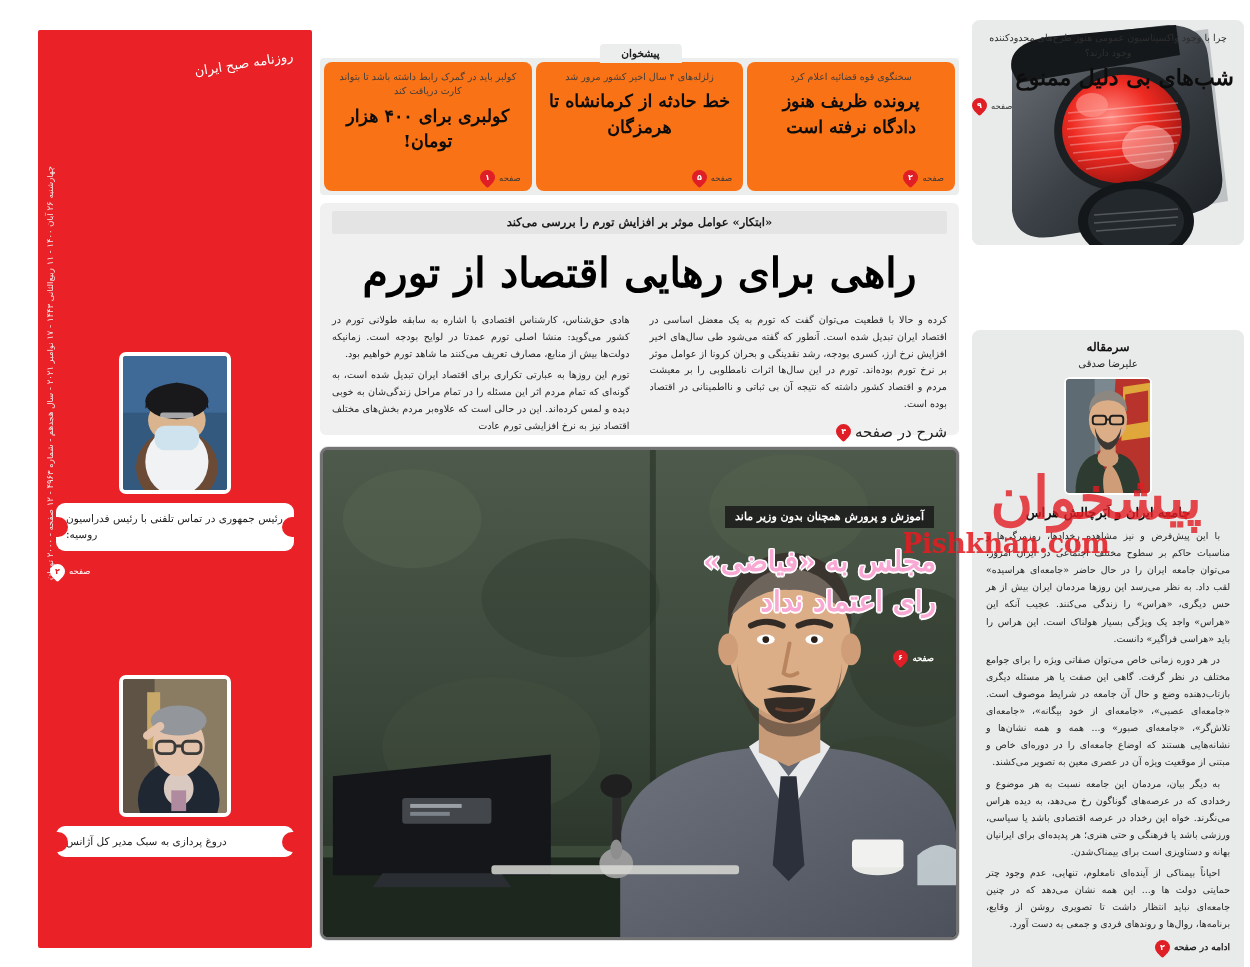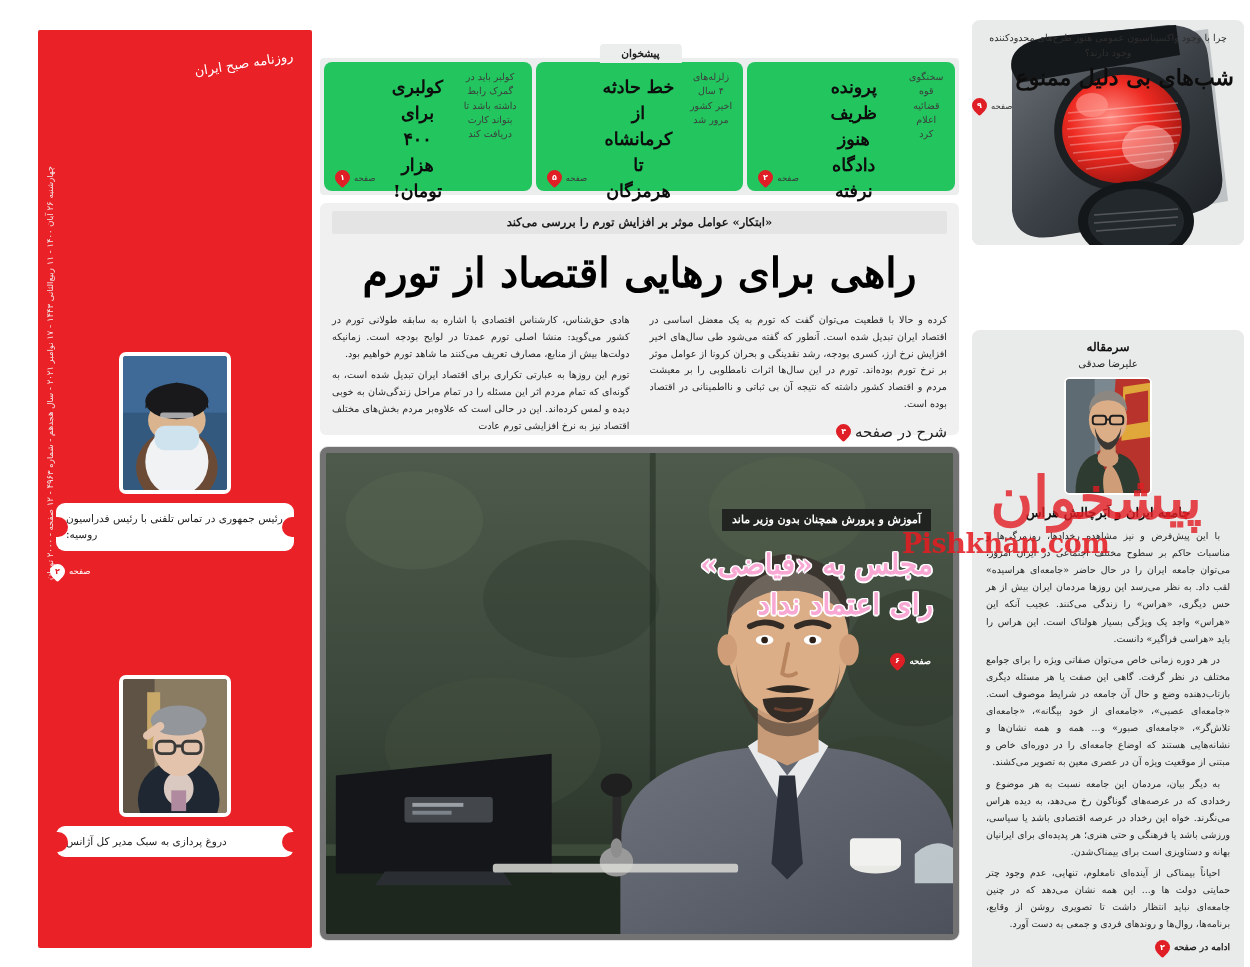--- a/index.html
+++ b/index.html
@@ -185,27 +185,26 @@
     position: absolute; left: 2px; top: 58px;
     width: 639px; height: 137px;
     background: #eceded;
     border-radius: 4px;
     display: flex; flex-direction: row;
     padding: 4px;
     gap: 4px;
   }
   .pcard {
     flex: 1 1 0;
-    background: #22c55e;
+    background: #f97316;
     border-radius: 8px;
     padding: 8px 11px 6px 11px;
     direction: rtl;
-    display: flex; flex-direction: row;
+    display: flex; flex-direction: column;
     position: relative;
-    gap: 15px;
   }
   .pcard-kicker {
     font-size: 9.5px; line-height: 1.5; color: #3c3c3c;
     text-align: center;
     font-family: "DejaVu Serif", serif;
   }
   .pcard-head {
     margin-top: 5px;
     font-size: 17.5px; font-weight: 700; line-height: 1.48;
     color: #0d0d0d; text-align: center;
@@ -267,21 +266,21 @@
   }
   .lead-more .badge-label { font-size: 15px; font-weight: 400; color:#222; }
 
   
   .photo-box {
     position: absolute; left: 2px; top: 447px;
     width: 639px; height: 493px;
     border-radius: 8px;
     overflow: hidden;
     background: #3c463b;
-    border: 6px solid #737373;
+    border: 3px solid #737373;
     box-shadow: 0 0 0 1px #e3e3e3;
   }
   .photo-caption-bar {
     position: absolute; right: 22px; top: 56px;
     background: rgba(20,20,20,.78);
     color: #ffffff;
     font-size: 11px; font-weight: 700;
     padding: 4px 10px 5px 10px;
     direction: rtl;
     font-family: "DejaVu Serif", serif;

